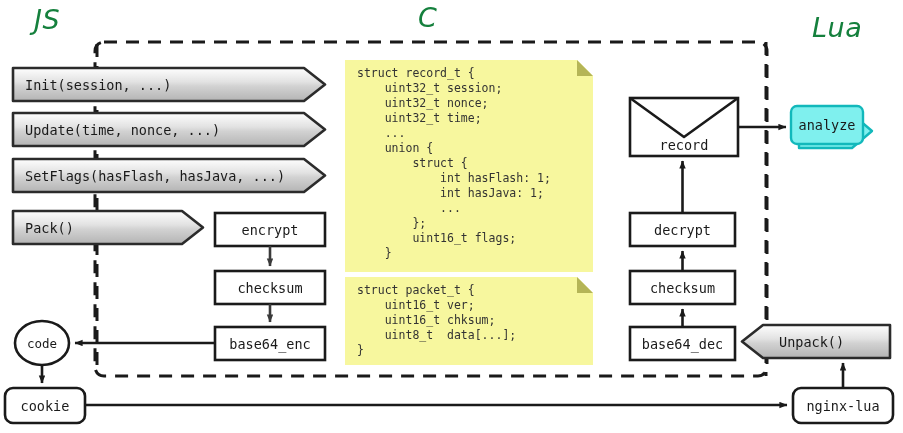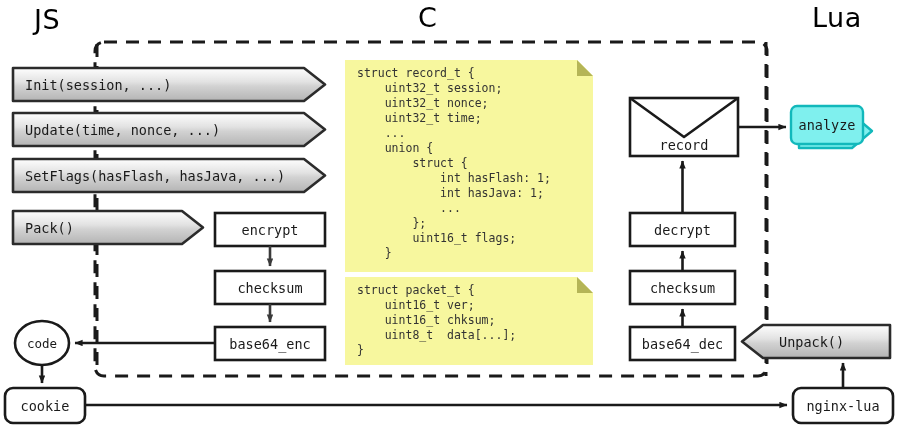--- a/index.html
+++ b/index.html
@@ -23,23 +23,24 @@
   svg.layer {
     position: absolute;
     left: 0; top: 0;
     width: 903px;
     height: 433px;
   }
   .lang-label {
     position: absolute;
     font-family: "DejaVu Sans", sans-serif;
     font-size: 27px;
-    color: #000000;
+    color: #15803d;
     letter-spacing: 0.5px;
     white-space: nowrap;
+    font-style: italic;
   }
   .node-text {
     font-family: "DejaVu Sans Mono", monospace;
     fill: #1a1a1a;
   }
   .code-text {
     font-family: "DejaVu Sans Mono", monospace;
     font-size: 11.5px;
     fill: #333333;
     white-space: pre;
@@ -192,15 +193,15 @@
       <text class="code-text" x="357" y="294">struct packet_t {</text>
       <text class="code-text" x="357" y="309">    uint16_t ver;</text>
       <text class="code-text" x="357" y="324">    uint16_t chksum;</text>
       <text class="code-text" x="357" y="339">    uint8_t  data[...];</text>
       <text class="code-text" x="357" y="354">}</text>
     </g>
   </svg>
 
   <div class="lang-label" style="left:34px; top:4px;">JS</div>
   <div class="lang-label" style="left:418px; top:2px;">C</div>
-  <div class="lang-label" style="left:812px; top:2px;">Lua</div>
+  <div class="lang-label" style="left:812px; top:12px;">Lua</div>
 
 </div>
 
 </body></html>

